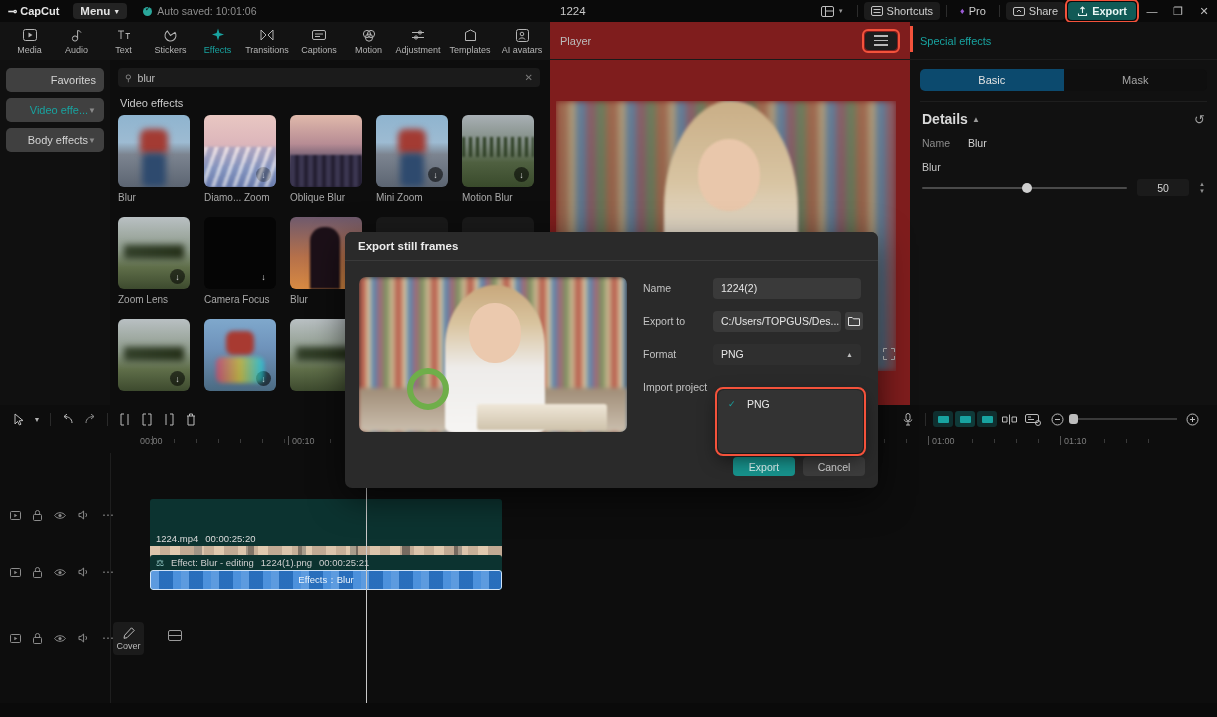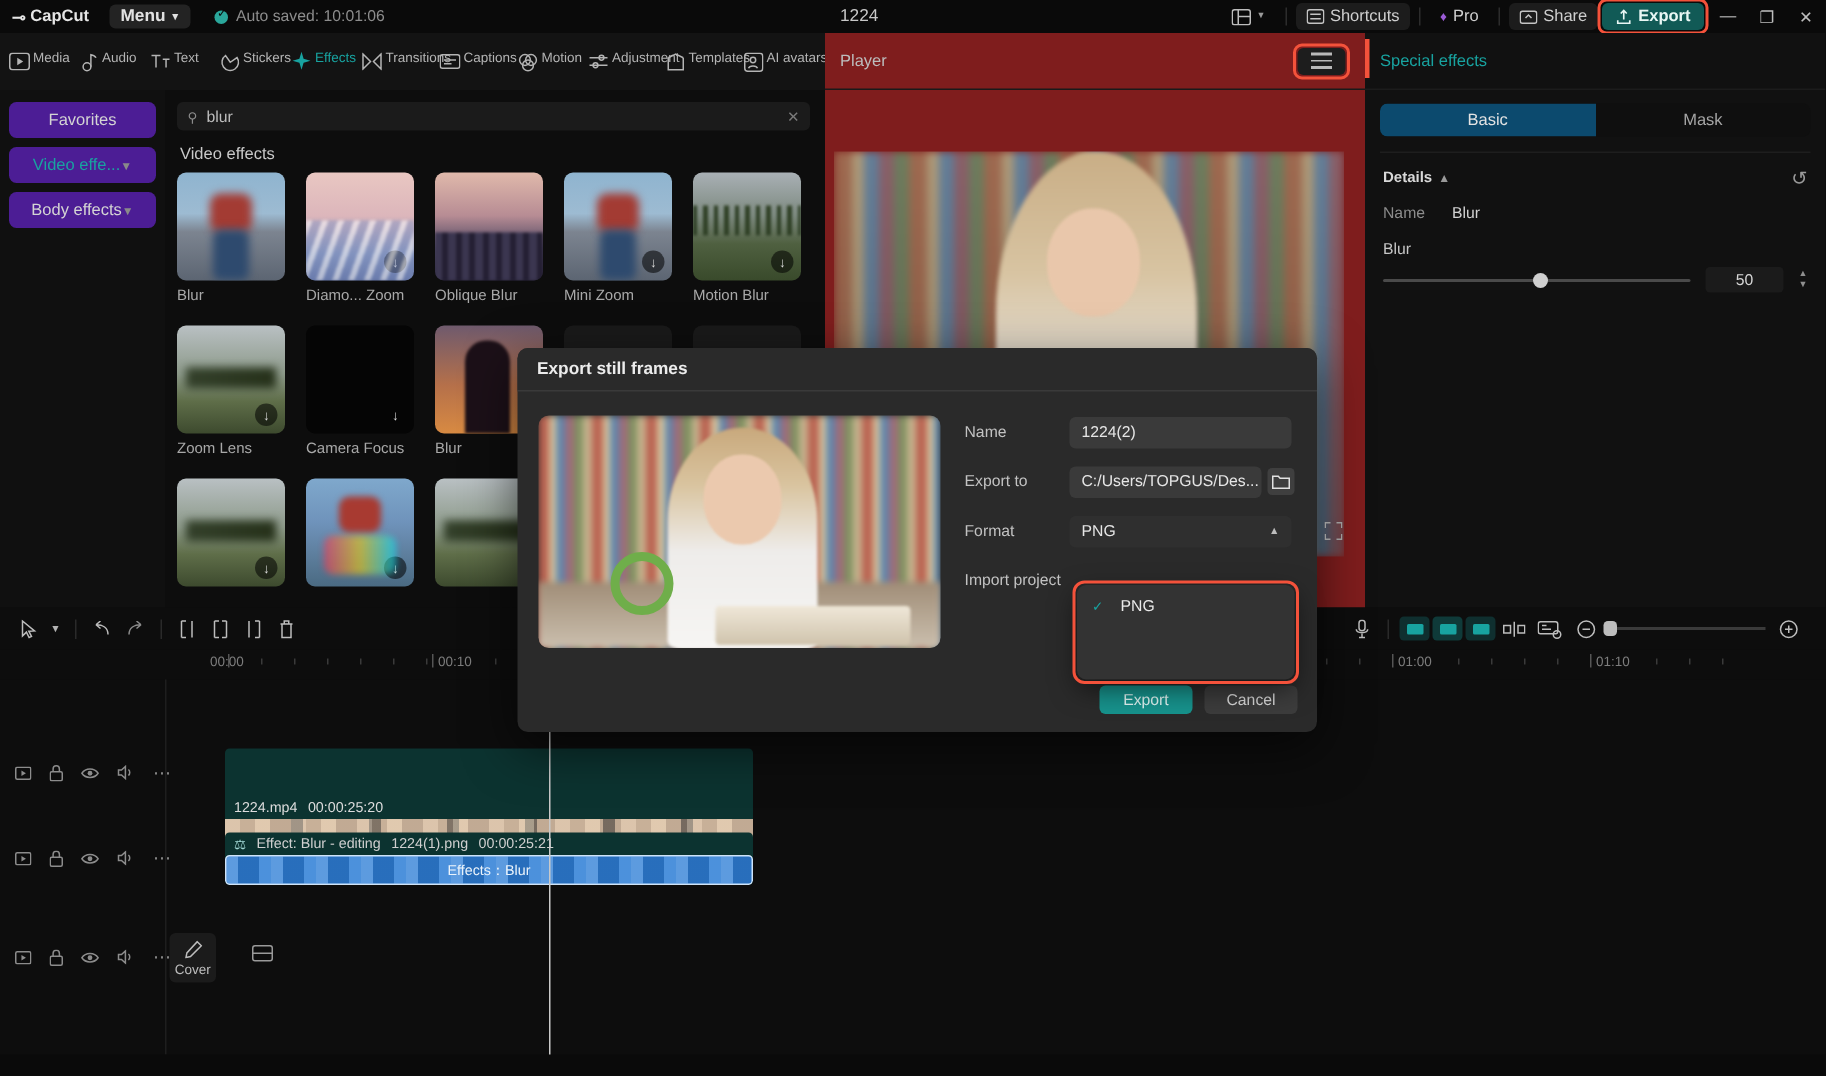--- a/index.html
+++ b/index.html
@@ -43,32 +43,32 @@
   .export-wrap::after {
     content:""; position:absolute; inset:0; border:2px solid #f4523b; border-radius:6px; pointer-events:none;
   }
   .wbtn { width: 26px; height: 22px; display:flex; align-items:center; justify-content:center; font-size: 11px; color: #bdbdbd; cursor: pointer; }
 
   
   #topnav {
     position: absolute; top: 22px; left: 0; width: 550px; height: 38px;
     background: #131313; display: flex; align-items: center; padding-left: 6px;
   }
-  .nav-tab { width: 47px; display: flex; flex-direction: row; gap: 2px; cursor: pointer; color:#b4b4b4; }
+  .nav-tab { width: 47px; display: flex; flex-direction: column; align-items: center; gap: 2px; cursor: pointer; color:#b4b4b4; }
   .nav-tab .ico { height: 16px; display:flex; align-items:center; justify-content:center; }
   .nav-tab .lbl { font-size: 9px; white-space: nowrap; }
   .nav-tab.active { color: #18a3a0; }
   .nav-tab.wide { width: 52px; }
 
   
   #leftpanel { position: absolute; top: 60px; left: 0; width: 550px; height: 345px; background: #0d0d0d; display: flex; }
   #lp-side { width: 110px; padding: 8px 6px; display: flex; flex-direction: column; gap: 6px; background:#101010; }
   .lp-cat {
-    background: #4c1d95; border-radius: 5px; font-size: 11px; color: #d4d4d4;
-    padding: 6px 8px; display: flex; align-items: center; justify-content: center; cursor: pointer;
+    background: #404040; border-radius: 5px; font-size: 11px; color: #d4d4d4;
+    padding: 6px 8px; display: flex; align-items: center; justify-content: flex-end; cursor: pointer;
   }
   .lp-cat.sel { color: #18a3a0; }
   .lp-cat .chev { font-size: 8px; color: #8a8a8a; }
 
   #lp-main { flex: 1; padding: 8px 10px 0 8px; position: relative; }
   .srch {
     background: #1b1b1b; border-radius: 4px; height: 19px; display: flex; align-items: center;
     padding: 0 7px; gap: 6px; font-size: 10.5px; color: #bdbdbd;
   }
   .srch .mag { color:#8c8c8c; font-size:9px; }
@@ -132,21 +132,21 @@
   
   #rightpanel { position: absolute; top: 22px; left: 910px; width: 307px; height: 383px; background: #111111; }
   #rp-head { height: 38px; display: flex; align-items: center; padding: 0 10px; border-bottom:1px solid #1c1c1c; position:relative;}
   #rp-head .ttl { font-size: 11px; color: #18a3a0; }
   #rp-head::before { content:""; position:absolute; left:0; top:4px; width:3px; height:26px; background:#f4523b; }
   .segs { margin: 9px 10px 0; display: flex; background: #0f0f0f; border-radius: 5px; overflow: hidden; }
   .seg { flex:1; text-align:center; font-size:11px; padding:5px 0; color:#a6a6a6; cursor:pointer; }
   .seg.on { background:#0c4a6e; color:#e3e3e3; }
   .rp-hr { height:1px; background:#1e1e1e; margin:10px 10px 0; }
   .rp-row { display:flex; align-items:center; padding: 9px 12px 0; }
-  .rp-row .dt { font-size:10px; color:#d8d8d8; font-weight:bold; }
+  .rp-row .dt { font-size:14px; color:#d8d8d8; font-weight:bold; }
   .rp-row .chevu { font-size:8px; color:#9a9a9a; margin-left:4px; }
   .reset { margin-left:auto; font-size:13px; color:#9a9a9a; cursor:pointer; }
   .namerow { display:flex; gap:18px; padding: 10px 12px 0; font-size:10.5px; }
   .namerow .k { color:#8c8c8c; }
   .namerow .v { color:#d2d2d2; }
   .sl-label { font-size:10.5px; color:#c6c6c6; padding: 12px 12px 0; }
   .sl-row { display:flex; align-items:center; gap:10px; padding: 6px 12px 0; }
   .track { position:relative; flex:1; height:2px; background:#4a4a4a; border-radius:2px; }
   .knob { position:absolute; left:49%; top:-4px; width:10px; height:10px; border-radius:50%; background:#cfcfcf; cursor:pointer; }
   .numbox { width:52px; height:17px; background:#1b1b1b; border-radius:3px; font-size:10.5px; color:#d5d5d5; display:flex; align-items:center; justify-content:center; }

